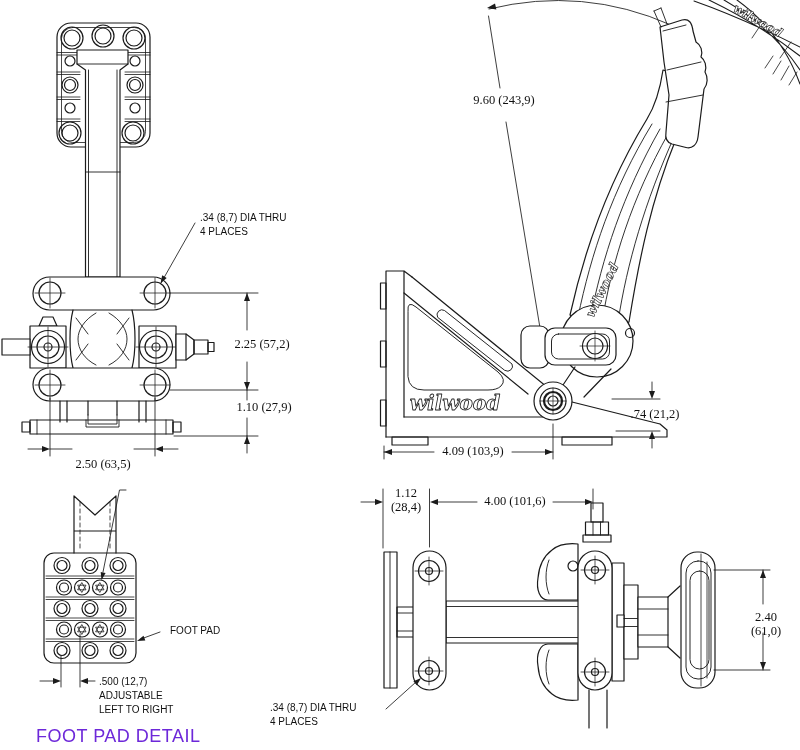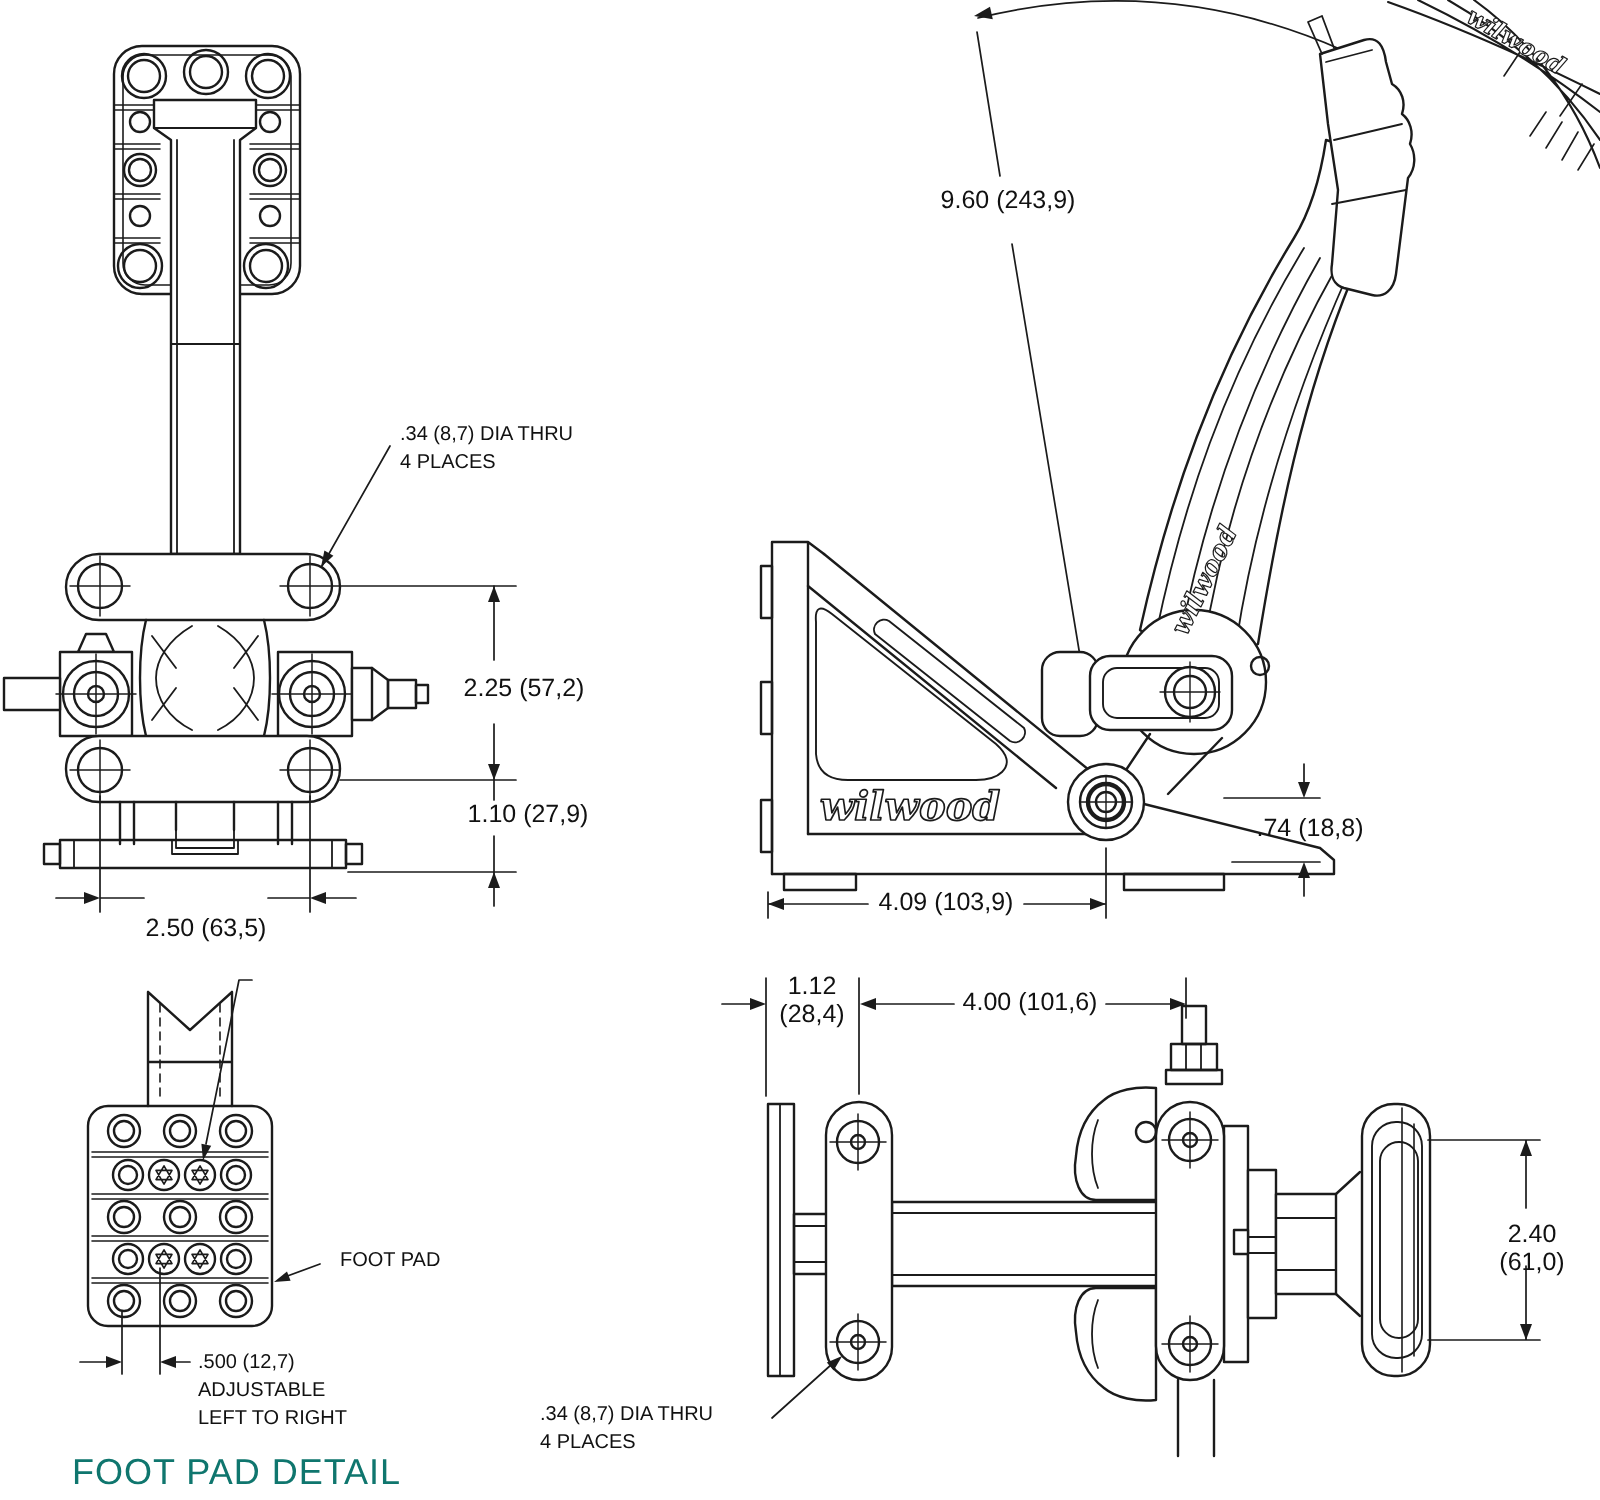--- a/index.html
+++ b/index.html
@@ -1,24 +1,24 @@
 <!DOCTYPE html>
 <html><head>
 <meta charset="utf-8">
 <style>
   html,body{margin:0;padding:0;background:#fff;}
   .stage{position:relative;width:800px;height:750px;background:#ffffff;overflow:hidden;
          font-family:"Liberation Sans",sans-serif;color:#111;}
   svg{position:absolute;left:0;top:0;}
   .lbl{position:absolute;font-size:10px;line-height:13.5px;color:#111;white-space:pre-line;}
   .lblc{position:absolute;font-size:12.5px;line-height:13.5px;color:#111;white-space:pre-line;
-        transform:translateX(-50%);text-align:center;}
+        transform:translateX(-50%);text-align:center;font-family:Liberation Serif, serif;}
   .note{position:absolute;font-size:12.5px;line-height:13.6px;color:#111;}
   .note sup{font-size:8px;}
-  .title{position:absolute;font-size:18px;letter-spacing:.5px;color:#0f766e;}
+  .title{position:absolute;font-size:18px;letter-spacing:.5px;color:#6d28d9;}
   .bg{background:#fff;padding:0 2px;}
 </style>
 </head>
 <body>
 
 <div class="stage">
 
 <svg width="800" height="750" viewBox="0 0 800 750">
 <g stroke="#1b1b1b" fill="none" stroke-width="1.2" stroke-linecap="round" stroke-linejoin="round">
 
@@ -292,21 +292,21 @@
 </g>
 </svg>
 
 <div class="lbl" style="left:200px;top:211px;">.34 (8,7) DIA THRU
 4 PLACES</div>
 <div class="lblc" style="left:262px;top:338px;">2.25 (57,2)</div>
 <div class="lblc" style="left:264px;top:401px;">1.10 (27,9)</div>
 <div class="lblc" style="left:103px;top:442px;margin-top:16px;">2.50 (63,5)</div>
 
 <div class="lblc bg" style="left:504px;top:94px;">9.60 (243,9)</div>
-<div class="lblc" style="left:655px;top:408px;">.74 (18,8)</div>
+<div class="lblc" style="left:655px;top:408px;">.74 (21,2)</div>
 <div class="lblc" style="left:473px;top:445px;">4.09 (103,9)</div>
 
 <div class="lblc" style="left:406px;top:487px;">1.12
 (28,4)</div>
 <div class="lblc" style="left:515px;top:495px;text-align:center;">4.00 (101,6)</div>
 <div class="lblc" style="left:766px;top:611px;">2.40 (61,0)</div>
 <div class="lbl" style="left:270px;top:701px;">.34 (8,7) DIA THRU
 4 PLACES</div>
 
 

